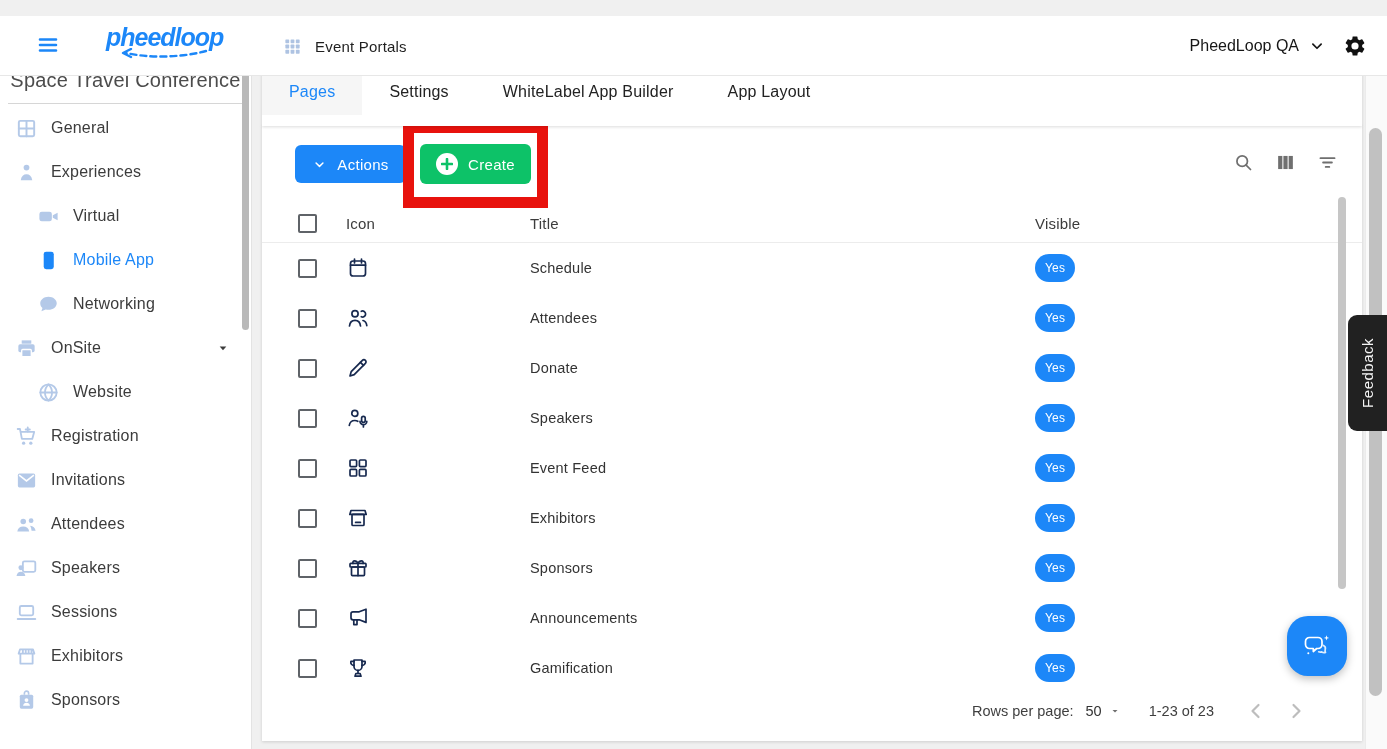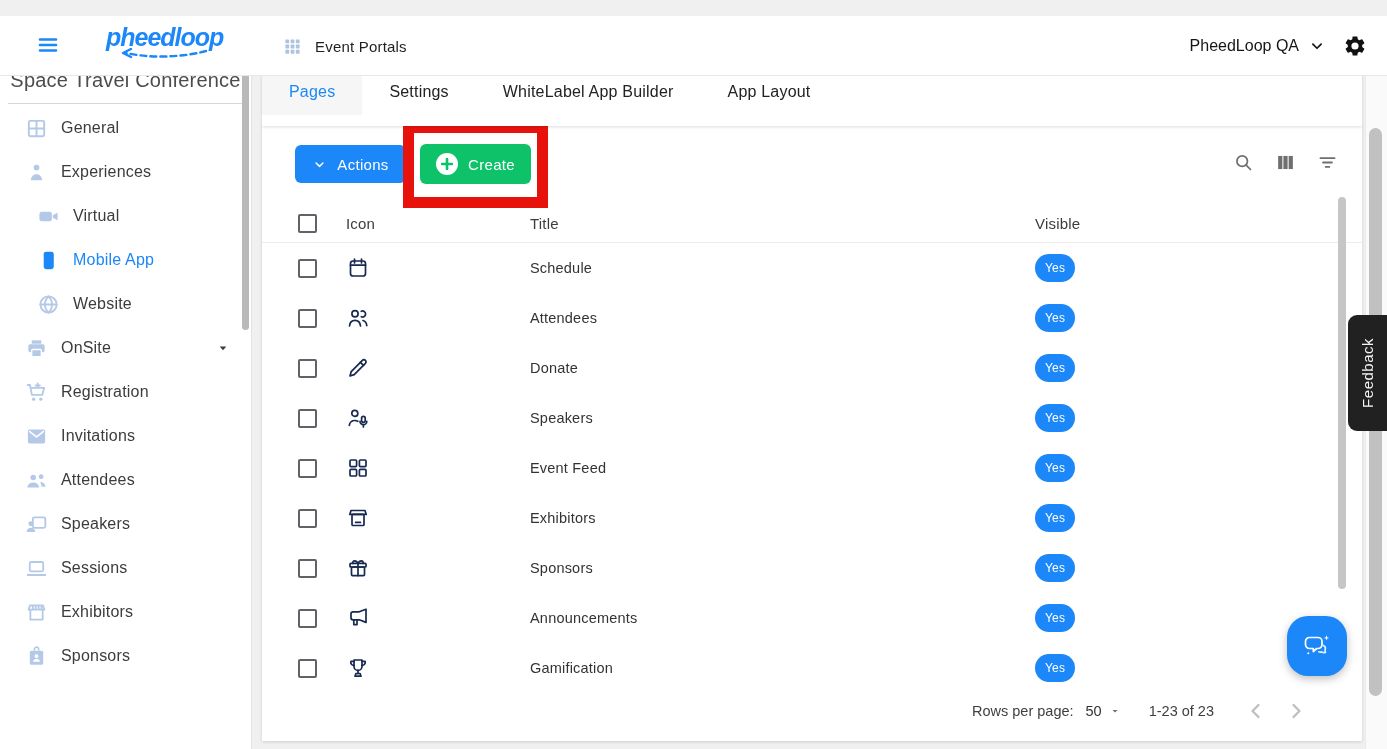--- a/index.html
+++ b/index.html
@@ -30,21 +30,21 @@
   .account-name{font-size:16px;font-weight:500;color:#161616;}
   .account .chev{width:18px;height:18px;color:#161616;cursor:pointer;}
   .gear-btn{width:24px;height:24px;border:none;background:none;color:#111;cursor:pointer;padding:0;margin-left:8px;}
 
   
   .sidebar{position:absolute;top:60px;left:0;width:252px;bottom:0;background:#fff;border-right:1px solid #e3e3e3;z-index:20;}
   .event-name{margin-top:9px;text-align:center;font-size:20px;color:#4c4c4c;letter-spacing:.2px;}
   .event-dates{margin-top:9px;text-align:center;font-size:15px;color:#565656;letter-spacing:.3px;}
   .sb-divider{height:1px;background:#d6d6d6;margin:11px 8px 0 8px;}
   .nav{margin-top:2px;}
-  .nav-item{height:44px;display:flex;align-items:center;padding-left:25px;gap:13px;cursor:pointer;}
+  .nav-item{height:44px;display:flex;align-items:center;padding-left:15px;gap:13px;cursor:pointer;}
   .nav-item .nav-ic{width:23px;height:23px;color:var(--sb-ic);flex:0 0 auto;}
   .nav-label{font-size:16px;font-weight:500;color:#3c3c3c;letter-spacing:.2px;}
   .nav-item.indent{padding-left:37px;}
   .nav-item.active .nav-label{color:var(--accent);}
   .nav-item.active .nav-ic{color:var(--accent);}
   .nav-item .caret{display:none;width:16px;height:16px;color:#3c3c3c;margin-left:auto;margin-right:20px;}
   .nav-item.expandable .caret{display:inline-flex;}
   .sb-scroll{position:absolute;top:2px;right:2px;width:7px;height:268px;background:#b9b9b9;border-radius:4px;}
 
   
@@ -177,42 +177,51 @@
         <span class="icon nav-ic">
           <svg viewBox="0 0 24 24" fill="currentColor">
             <rect x="7" y="2.8" width="10.5" height="18.4" rx="2.6"></rect>
           </svg>
         </span>
         <span class="nav-label">Mobile App</span>
 
       </div>
       <div class="nav-item indent">
         <span class="icon nav-ic">
-          <svg viewBox="0 0 24 24" fill="none" stroke="currentColor" stroke-width="1.7" stroke-linecap="round" stroke-linejoin="round">
-            <circle cx="12" cy="12" r="8.5" stroke-width="1.9"></circle>
-            <path stroke-width="1.9" d="M3.5 12h17M12 3.5c2.4 2.3 3.7 5.2 3.7 8.5s-1.3 6.2-3.7 8.5c-2.4-2.3-3.7-5.2-3.7-8.5S9.6 5.8 12 3.5z"></path>
-          </svg>
-        </span>
-        <span class="nav-label">Website</span>
+          <svg viewBox="0 0 24 24" fill="currentColor">
+            <path d="M12 3.8c4.8 0 8.6 3 8.6 6.9s-3.8 6.9-8.6 6.9c-1 0-2-.1-2.9-.4L4.6 19l1.1-3.3c-1.5-1.2-2.3-2.9-2.3-5C3.4 6.8 7.2 3.8 12 3.8z"></path>
+          </svg>
+        </span>
+        <span class="nav-label">Networking</span>
 
       </div>
       <div class="nav-item expandable">
         <span class="icon nav-ic">
           <svg viewBox="0 0 24 24" fill="currentColor">
             <path d="M7 3.5h10v3.5H7z"></path>
             <rect x="3.5" y="7.5" width="17" height="8.5" rx="1.8"></rect>
             <rect x="7" y="13" width="10" height="7.5" rx="1" stroke="#fff" stroke-width="1.4"></rect>
           </svg>
         </span>
         <span class="nav-label">OnSite</span>
         <span class="icon caret">
           <svg viewBox="0 0 24 24" fill="currentColor">
             <path d="M7 9.8l5 5.4 5-5.4z"></path>
           </svg>
         </span>
+      </div>
+      <div class="nav-item indent">
+        <span class="icon nav-ic">
+          <svg viewBox="0 0 24 24" fill="none" stroke="currentColor" stroke-width="1.7" stroke-linecap="round" stroke-linejoin="round">
+            <circle cx="12" cy="12" r="8.5" stroke-width="1.9"></circle>
+            <path stroke-width="1.9" d="M3.5 12h17M12 3.5c2.4 2.3 3.7 5.2 3.7 8.5s-1.3 6.2-3.7 8.5c-2.4-2.3-3.7-5.2-3.7-8.5S9.6 5.8 12 3.5z"></path>
+          </svg>
+        </span>
+        <span class="nav-label">Website</span>
+
       </div>
       <div class="nav-item">
         <span class="icon nav-ic">
           <svg viewBox="0 0 24 24" fill="none" stroke="currentColor" stroke-width="1.7" stroke-linecap="round" stroke-linejoin="round">
             <path stroke-width="1.9" d="M2.8 4.2h2.4l2 10.3H18l2-7.3H7"></path>
             <circle cx="9" cy="19" r="1.7" fill="currentColor" stroke="none"></circle>
             <circle cx="16.5" cy="19" r="1.7" fill="currentColor" stroke="none"></circle>
             <path stroke-width="1.9" d="M13.3 2.5v4.4M11.1 4.7h4.4"></path>
           </svg>
         </span>

